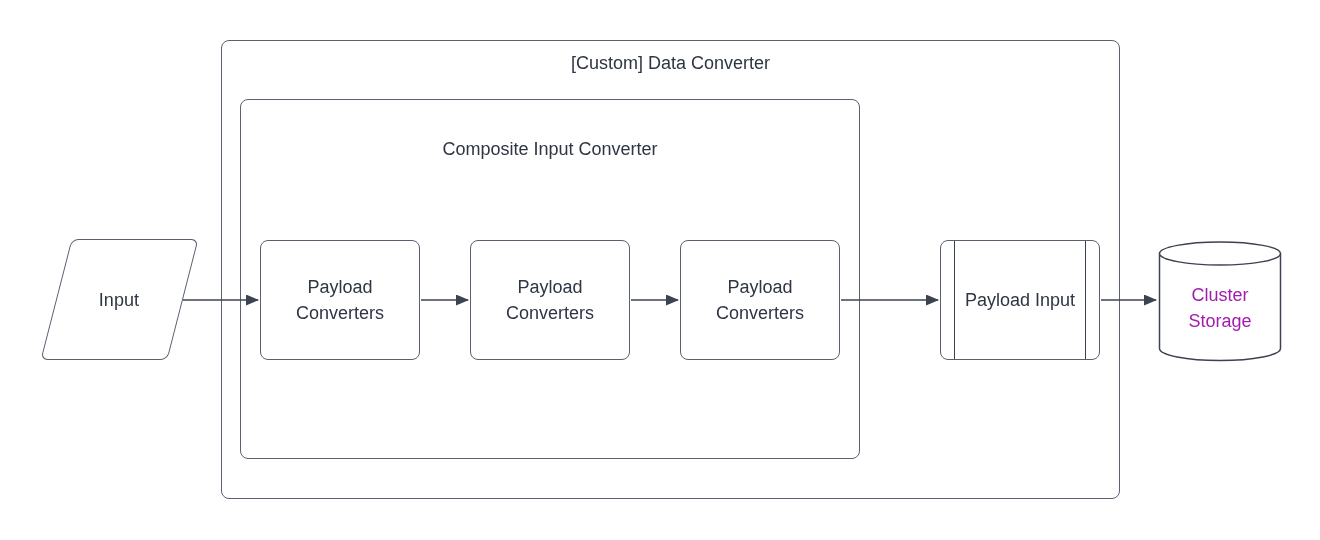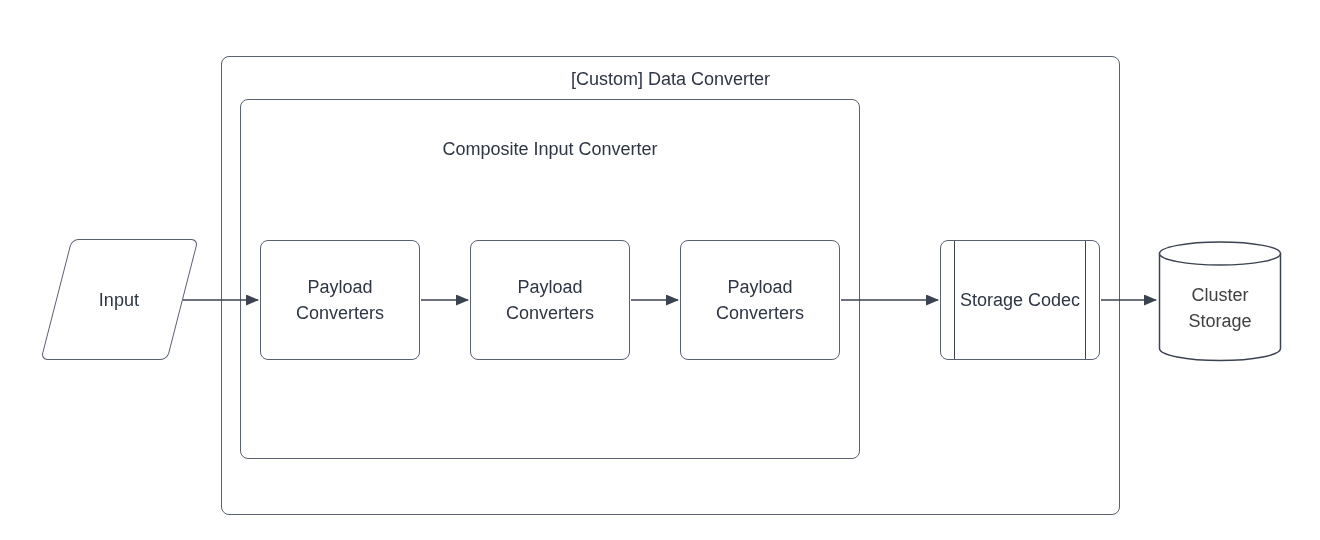--- a/index.html
+++ b/index.html
@@ -13,21 +13,21 @@
   }
   .canvas{position:absolute;left:0;top:0;width:1320px;height:540px;}
 
   .container-box{
     position:absolute;
     border:1.5px solid #5a6170;
     border-radius:8px;
     background:transparent;
     box-sizing:border-box;
   }
-  #outer-container{left:221px;top:40px;width:899px;height:459px;margin-top:16px;}
+  #outer-container{left:221px;top:40px;width:899px;height:459px;}
   #inner-container{left:240px;top:99px;width:620px;height:360px;}
 
   .container-label{
     position:absolute;left:0;right:0;
     text-align:center;
     font-size:18px;line-height:26px;
     color:#2e3543;
     white-space:nowrap;
   }
   #outer-container .container-label{top:9px;}
@@ -70,21 +70,21 @@
     transform:skewX(14.4deg);
     font-size:18px;line-height:26px;color:#2e3543;text-align:center;
   }
 
   
   #node-storage{position:absolute;left:1158px;top:241px;width:124px;height:121px;}
   #node-storage svg{position:absolute;left:0;top:0;}
   #storage-label{
     position:absolute;left:0;right:0;top:13px;bottom:0;
     display:flex;align-items:center;justify-content:center;
-    text-align:center;font-size:18px;line-height:26px;color:#404040;
+    text-align:center;font-size:18px;line-height:26px;color:#a21caf;
   }
 
   #arrow-layer{position:absolute;left:0;top:0;pointer-events:none;}
 </style>
 </head>
 <body>
 
 <div class="canvas">
 
   <div id="outer-container" class="container-box">
@@ -105,21 +105,21 @@
   <div id="node-pc2" class="node-rect">
     <span>Payload Converters</span>
   </div>
   <div id="node-pc3" class="node-rect">
     <span>Payload Converters</span>
   </div>
 
   <div id="node-codec" class="node-rect">
     <div class="codec-bar left"></div>
     <div class="codec-bar right"></div>
-    <span class="codec-label">Storage Codec</span>
+    <span class="codec-label">Payload Input</span>
   </div>
 
   <div id="node-storage">
     <svg width="124" height="121" viewBox="0 0 124 121">
       <path d="M 1.5 12.5 L 1.5 107.5 A 60.5 12 0 0 0 122.5 107.5 L 122.5 12.5" fill="#ffffff" stroke="#3c4350" stroke-width="1.5"></path>
       <ellipse cx="62" cy="12.5" rx="60.5" ry="11.5" fill="#ffffff" stroke="#3c4350" stroke-width="1.5"></ellipse>
     </svg>
     <div id="storage-label">Cluster Storage</div>
   </div>
 

